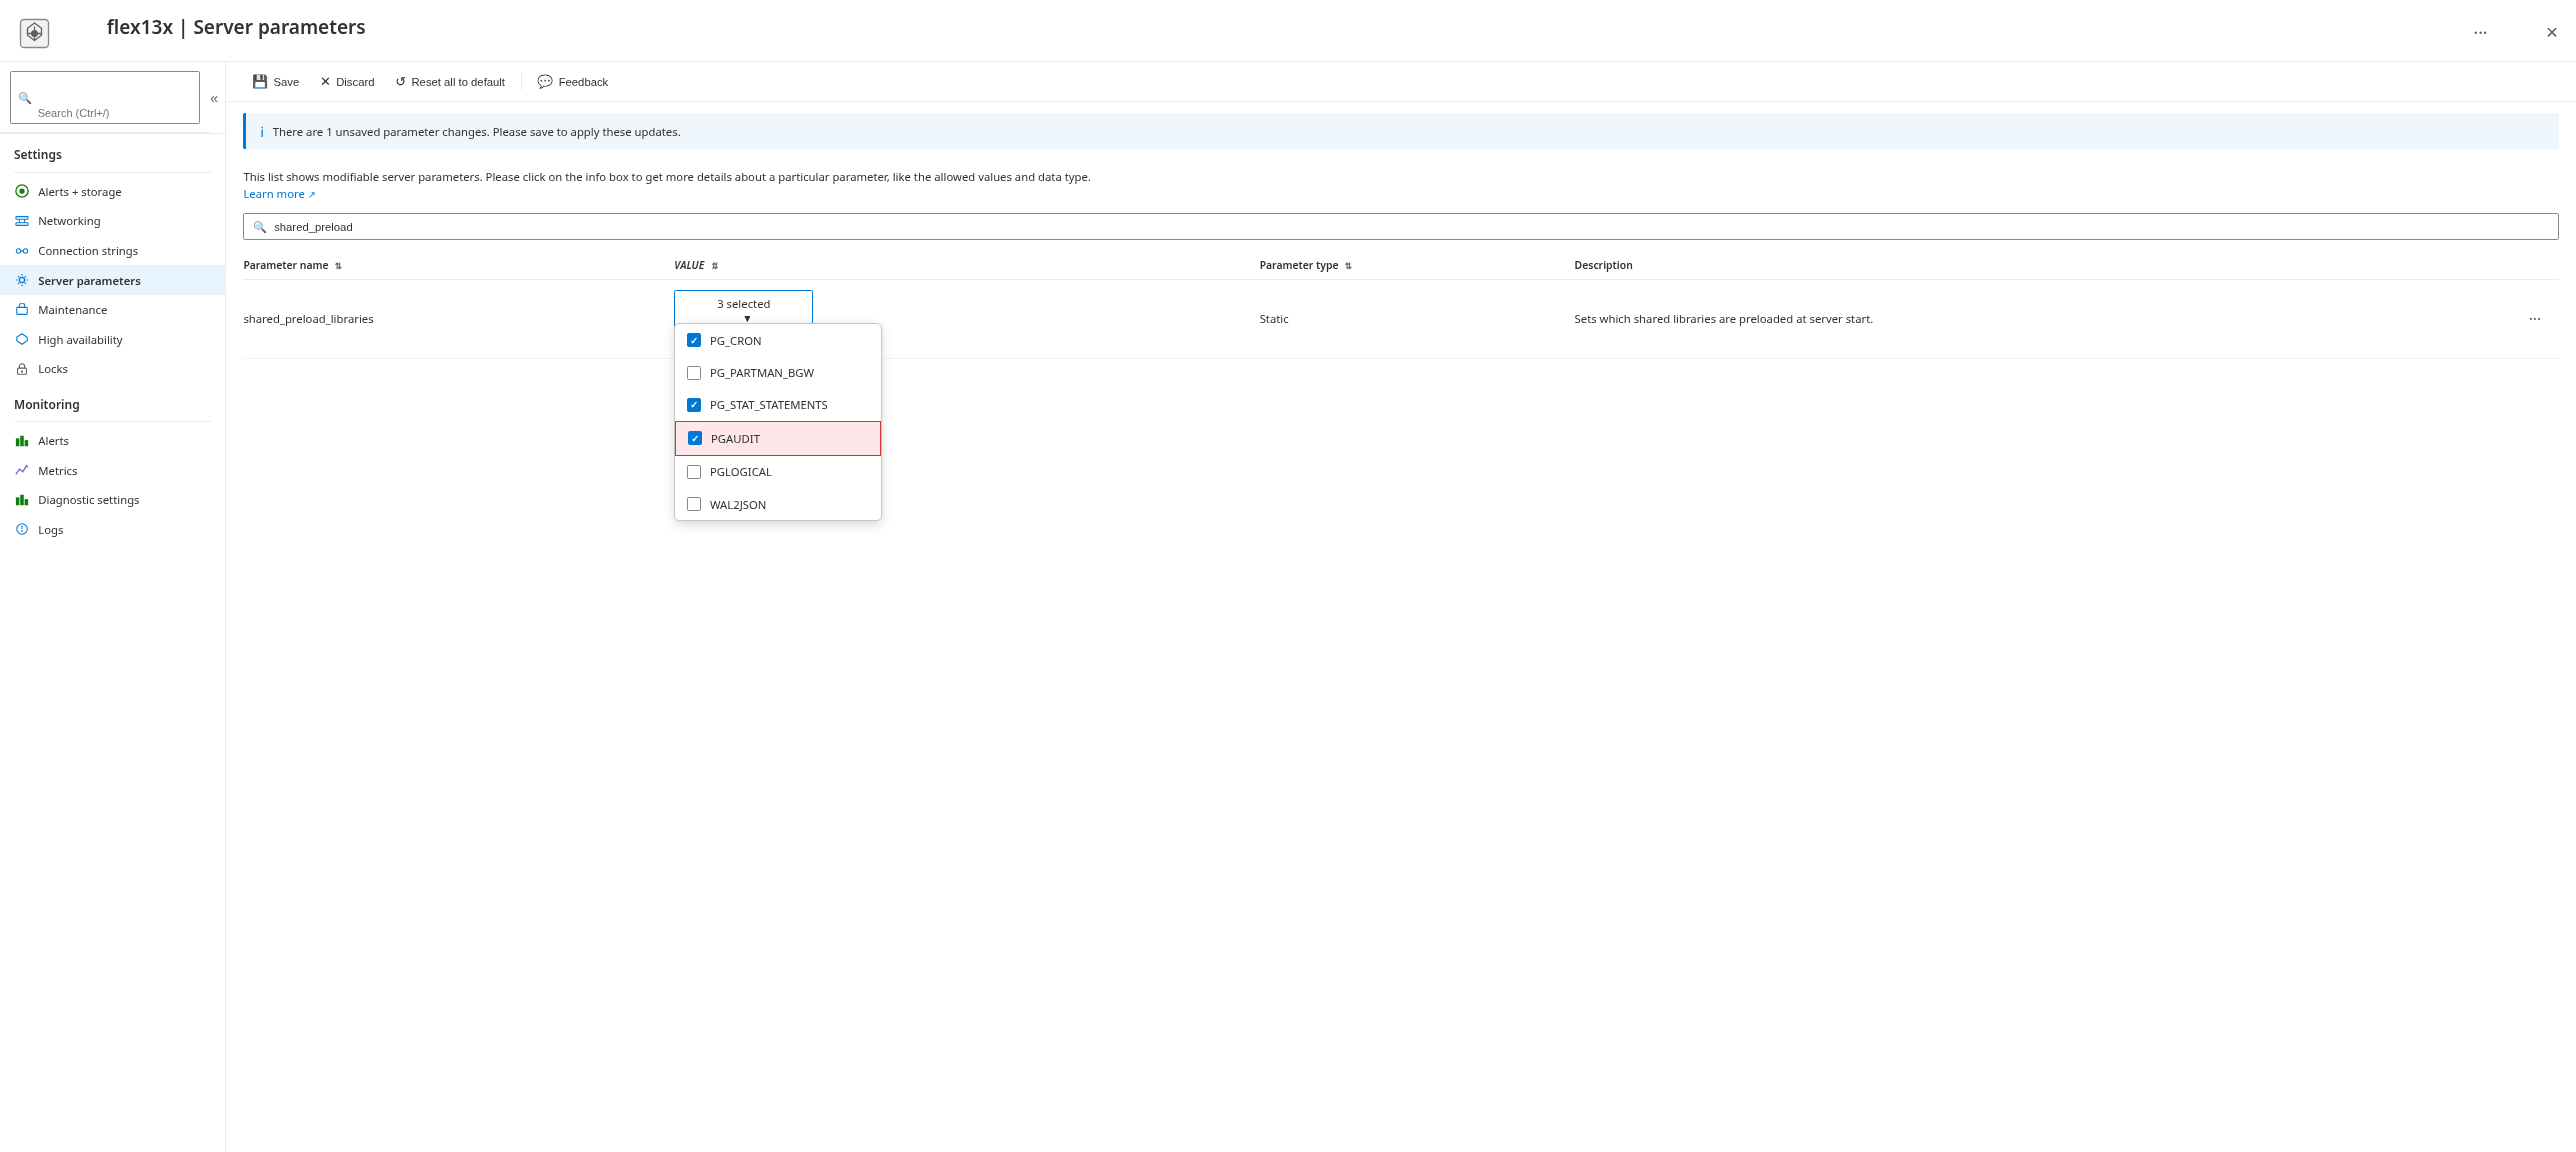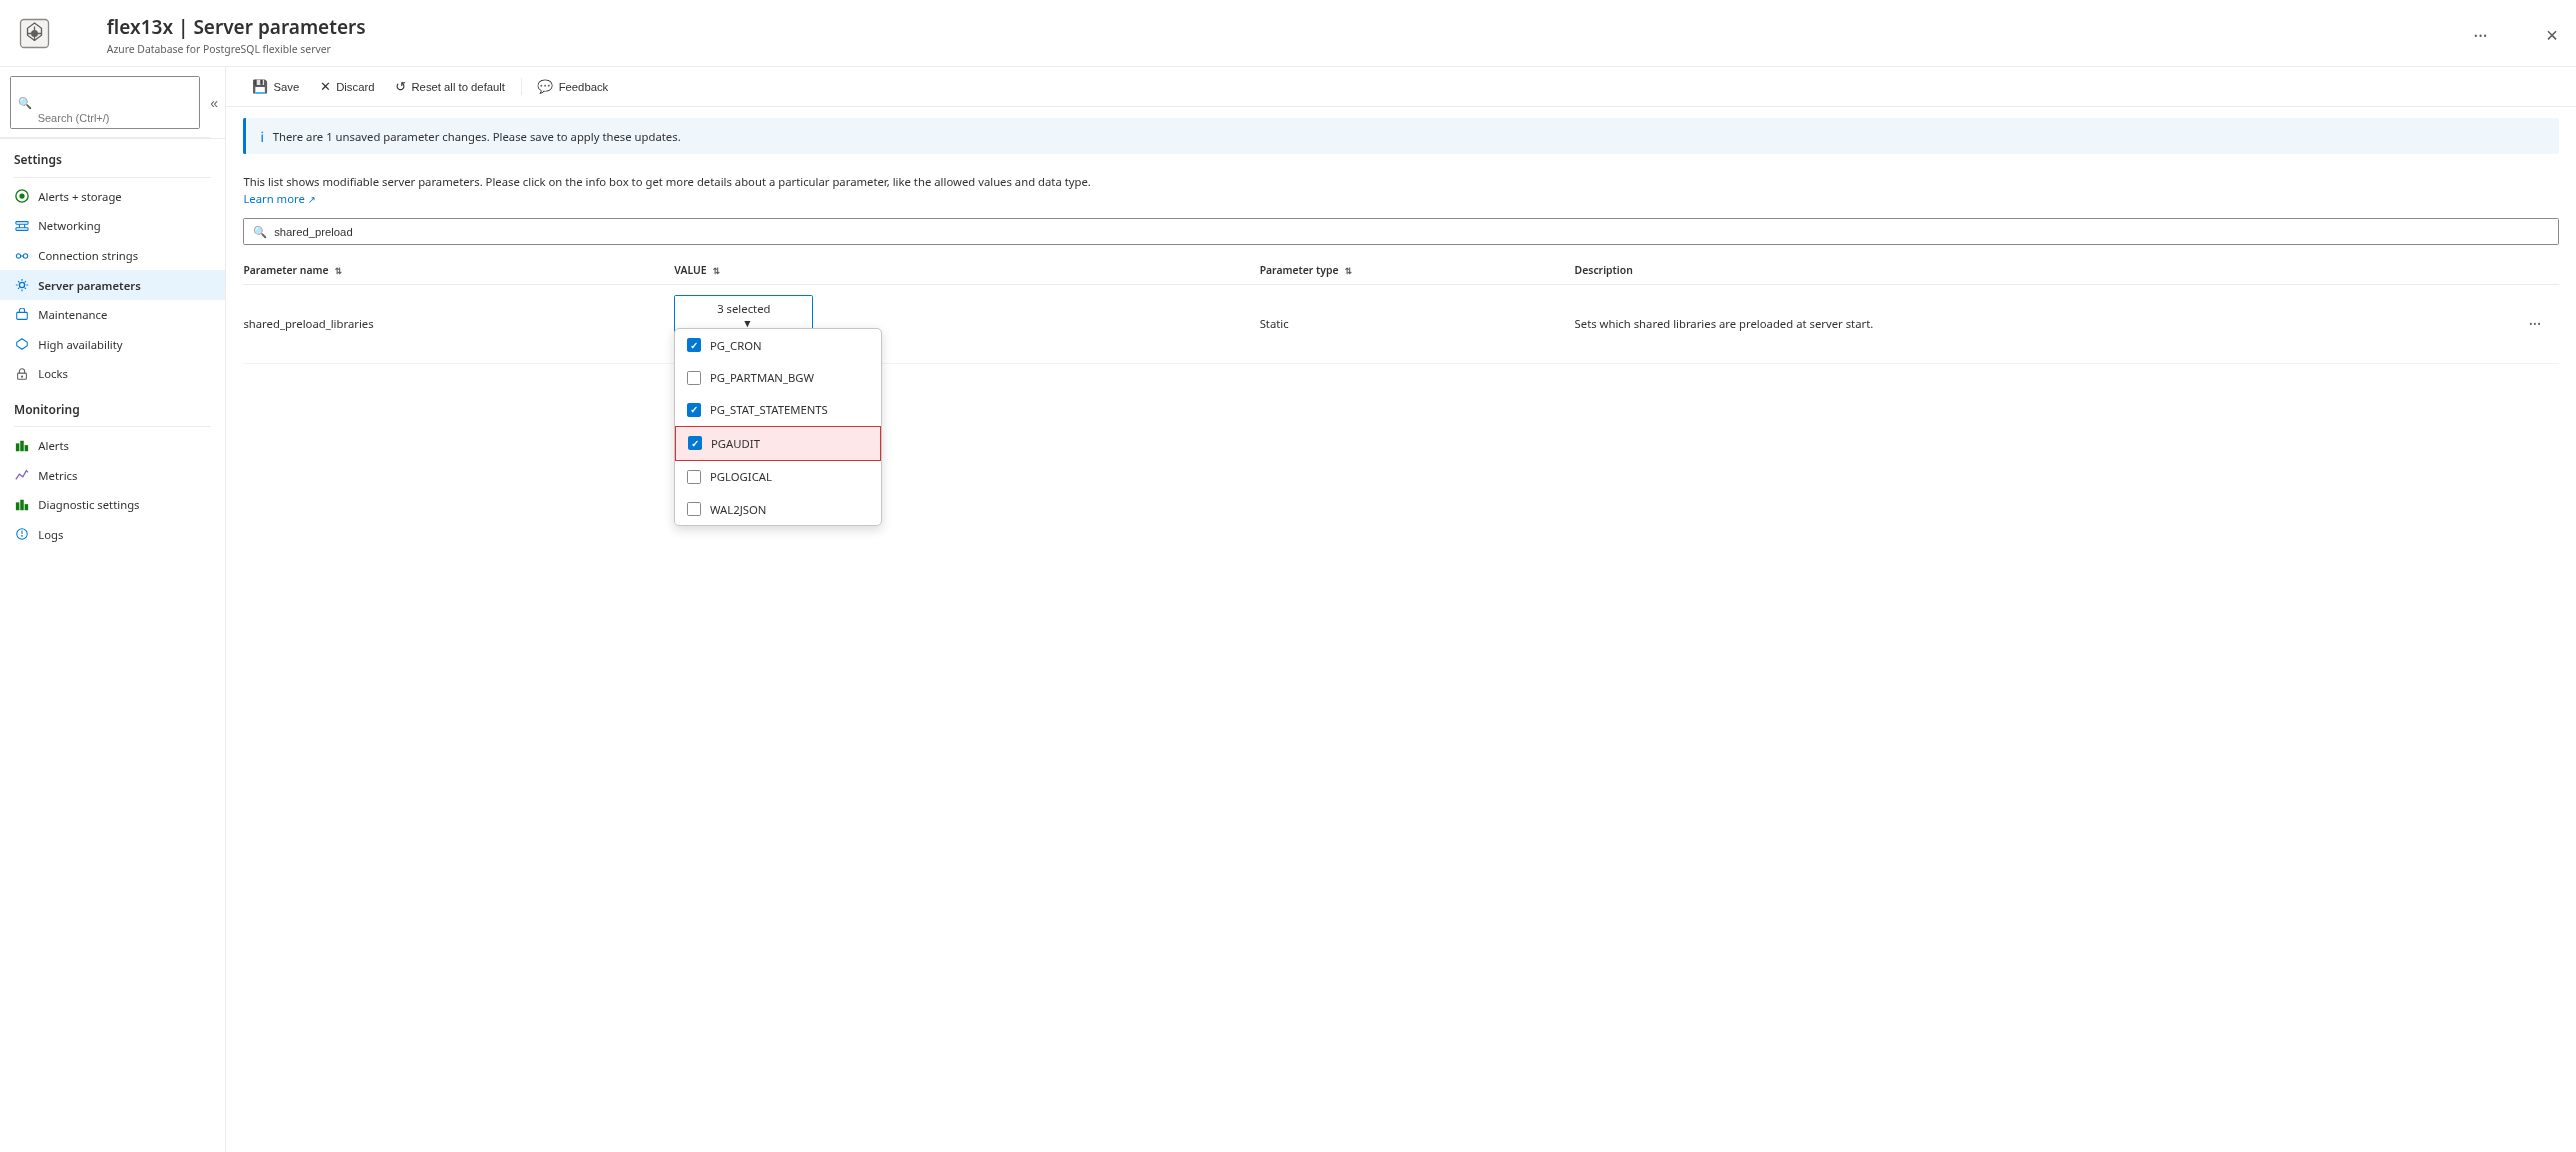--- a/index.html
+++ b/index.html
@@ -93,21 +93,20 @@
     <div class="header-icon">
       <svg viewBox="0 0 40 40" fill="none" xmlns="http://www.w3.org/2000/svg">
         <rect x="4" y="4" width="32" height="32" rx="4" fill="#f3f2f1" stroke="#8a8886" stroke-width="1.5"></rect>
         <path d="M20 8 L28 14 L28 22 L20 28 L12 22 L12 14 Z" fill="none" stroke="#605e5c" stroke-width="1.5"></path>
         <circle cx="20" cy="20" r="4" fill="#605e5c"></circle>
         <path d="M20 12 L20 16 M20 24 L20 28 M12 20 L16 20 M24 20 L28 20" stroke="#605e5c" stroke-width="1.5"></path>
       </svg>
     </div>
     <div class="header-text">
       <div class="header-title">flex13x | Server parameters</div>
-      <div class="header-subtitle">Azure Database for PostgreSQL flexible server</div>
     </div>
     <div class="header-more">···</div>
     <div class="header-close">✕</div>
   </div>
 
   <div class="main-layout">
 
     <div class="sidebar">
       <div style="display:flex; align-items:center; border-bottom:0.9px solid #edebe9;">
         <div class="sidebar-search" style="flex:1;">
@@ -275,21 +274,21 @@
           <input type="text" value="shared_preload" style="">
         </div>
 
         <table class="params-table">
           <thead>
             <tr>
               <th>
                 <span>Parameter name</span>
                 <span class="sort-icon">⇅</span>
               </th>
-              <th style="min-width:191px;">
+              <th style="min-width:191px;font-style:italic;">
                 <span>VALUE</span>
                 <span class="sort-icon">⇅</span>
               </th>
               <th>
                 <span>Parameter type</span>
                 <span class="sort-icon">⇅</span>
               </th>
               <th>
                 <span>Description</span>
               </th>

